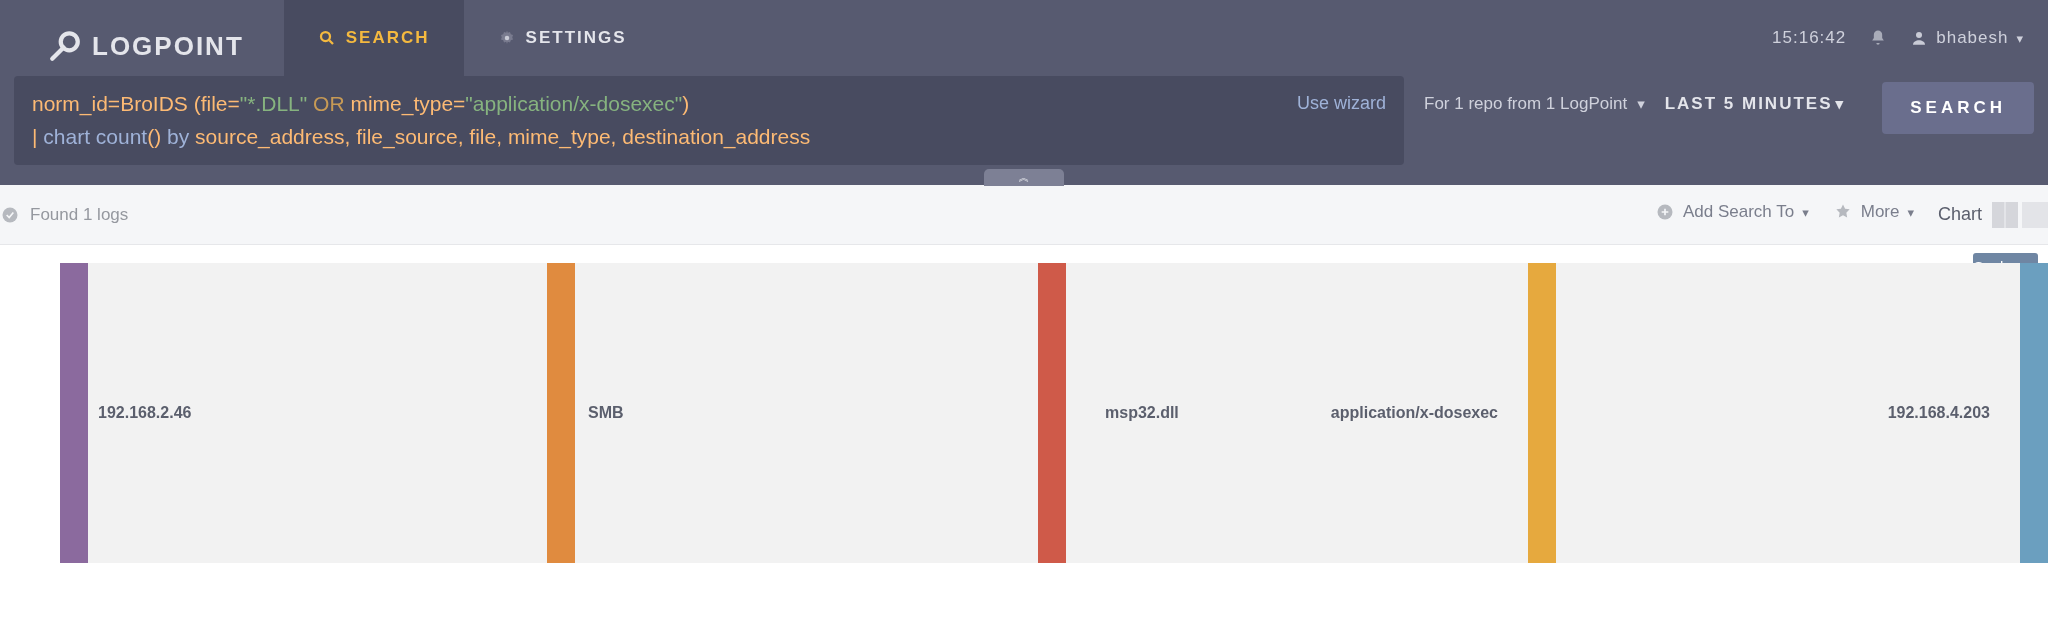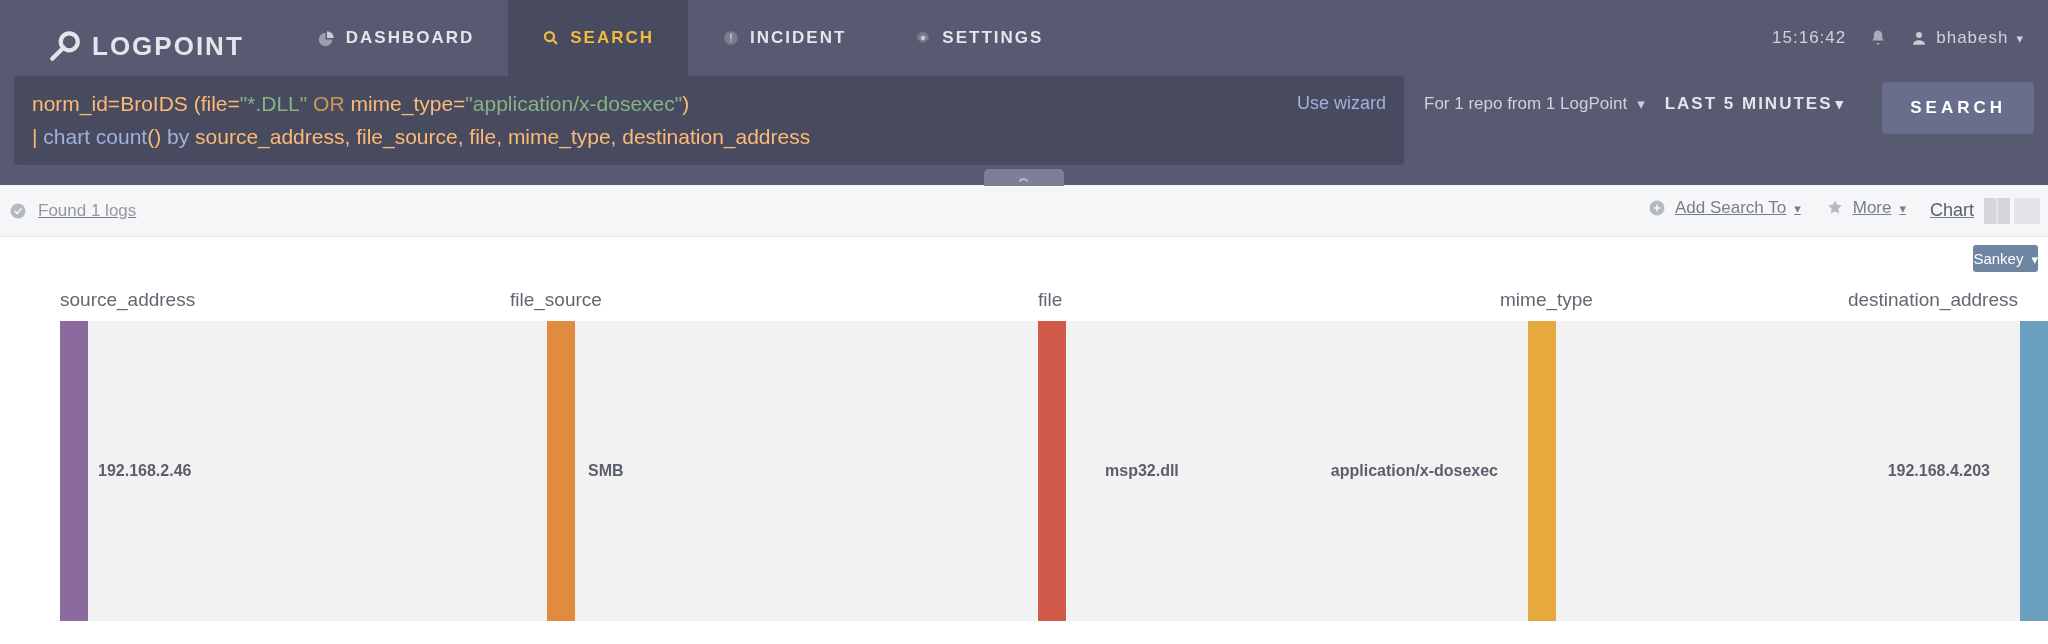--- a/index.html
+++ b/index.html
@@ -22,21 +22,21 @@
     .q-kw   { color: #9fb2d8; }      
     .q-or   { color: #c79a55; }
     .q-str  { color: #86b37f; }
     .q-field{ color: #fdba74; }
     .repo   { display: flex; align-items: center; gap: 10px; color: #cfd1dc; font-size: 17px; padding-top: 18px; }
     .range  { display: flex; align-items: center; gap: 3px; color: #e4e5eb; font-size: 17px; letter-spacing: 2px; font-weight: 600; padding-top: 18px; }
     .search-btn { margin-left: auto; background: #6a6e8d; color: #fff; letter-spacing: 4px; font-weight: 700; font-size: 17px; padding: 16px 28px; border: none; border-radius: 4px; cursor: pointer; margin-top: 6px; }
     .collapse-tab { position: absolute; left: 50%; bottom: -1px; transform: translateX(-50%); width: 80px; height: 17px; background: #7d8095; border-radius: 5px 5px 0 0; color: #e4e5eb; display:flex; align-items:center; justify-content:center; font-size:11px; cursor:pointer; }
 
     
-    .toolbar { height: 52px; background: #f5f6f8; border-bottom: 1px solid #e6e7ea; display:flex; align-items:center; padding: 0 8px; color: #7a7e8c; font-size: 17px; text-decoration: underline; }
+    .toolbar { height: 60px; background: #f5f6f8; border-bottom: 1px solid #e6e7ea; display:flex; align-items:center; padding: 0 0; color: #7a7e8c; font-size: 17px; }
     .toolbar .left { display:flex; align-items:center; gap: 10px; color:#95989f; }
     .toolbar .right { margin-left:auto; display:flex; align-items:flex-start; gap: 24px; }
     .tb-ctrl { display:flex; align-items:center; gap:8px; cursor:pointer; color:#7a7e8c; }
     .view-tabs { display:flex; align-items:center; gap:0; }
     .view-tabs .icon-btn { width:26px; height:26px; background:#e3e4e8; margin-left:4px; }
     .view-tabs .icon-btn.split { display:flex; gap:2px; }
     .view-tabs .icon-btn.split div{ flex:1; background:#d5d6db;}
     .chart-label { font-size:18px; color:#5b5f6d; margin-right:6px;}
 
     
@@ -63,46 +63,28 @@
   <div class="brand">
     <span class="ico">
       <svg width="34" height="34" viewBox="0 0 24 24" fill="none" stroke="#e4e5eb" stroke-width="3" stroke-linecap="round">
           <circle cx="15" cy="9" r="6"></circle>
           <path d="M3 21l8-8"></path>
         </svg>
     </span>
     <span>LOGPOINT</span>
   </div>
   <div class="nav-items">
-    <div class="nav-item">
-      <span class="ico">
-          <svg width="18" height="18" viewBox="0 0 24 24" fill="#c9cbd6">
-            <path d="M12 3a9 9 0 019 9h-9V3z"></path>
-            <path d="M10 5a9 9 0 109 9h-9V5z" opacity=".6"></path>
-          </svg>
-        </span>
-      <span>DASHBOARD</span>
-    </div>
     <div class="nav-item active">
       <span class="ico">
           <svg width="18" height="18" viewBox="0 0 24 24" fill="none" stroke="#f4b93f" stroke-width="3">
             <circle cx="10" cy="10" r="6"></circle>
             <path d="M20 20l-5-5"></path>
           </svg>
         </span>
       <span>SEARCH</span>
-    </div>
-    <div class="nav-item">
-      <span class="ico">
-          <svg width="18" height="18" viewBox="0 0 24 24" fill="#c9cbd6">
-            <circle cx="12" cy="12" r="9" opacity=".3"></circle>
-            <path d="M12 7v6m0 3h.01" stroke="#c9cbd6" stroke-width="2" stroke-linecap="round"></path>
-          </svg>
-        </span>
-      <span>INCIDENT</span>
     </div>
     <div class="nav-item">
       <span class="ico">
           <svg width="18" height="18" viewBox="0 0 24 24" fill="#c9cbd6">
             <circle cx="12" cy="12" r="3"></circle>
             <path d="M12 2l1 3 3-1 1 3 3 1-1 3 1 3-3 1-1 3-3-1-1 3-1-3-3 1-1-3-3-1 1-3-1-3 3-1 1-3 3 1z" opacity=".3"></path>
           </svg>
         </span>
       <span>SETTINGS</span>
     </div>
@@ -187,27 +169,20 @@
     </div>
   </div>
 </div>
 
 <div class="chart-wrap">
   <div class="sankey-pill">
     <span>Sankey</span>
     <span class="chev" style="color:#fff"></span>
   </div>
 
-  <div class="headers" id="headers">
-      <div class="hd" style="left: 30px;">source_address</div>
-      <div class="hd" style="left: 480px;">file_source</div>
-      <div class="hd" style="left: 1008px;">file</div>
-      <div class="hd" style="left: 1470px;">mime_type</div>
-      <div class="hd" style="right: 0px;">destination_address</div>
-    </div>
   <div class="sankey" id="sankey">
       <div class="link" style="left: 58px; width: 459px;"></div>
       <div class="link" style="left: 545px; width: 463px;"></div>
       <div class="link" style="left: 1036px; width: 462px;"></div>
       <div class="link" style="left: 1526px; width: 464px;"></div>
       <div class="node" style="left: 30px; background: rgb(139, 106, 158);"></div>
       <div class="lbl" style="left: 68px;">192.168.2.46</div>
       <div class="node" style="left: 517px; background: rgb(224, 139, 63);"></div>
       <div class="lbl" style="left: 558px;">SMB</div>
       <div class="node" style="left: 1008px; background: rgb(207, 90, 73);"></div>

